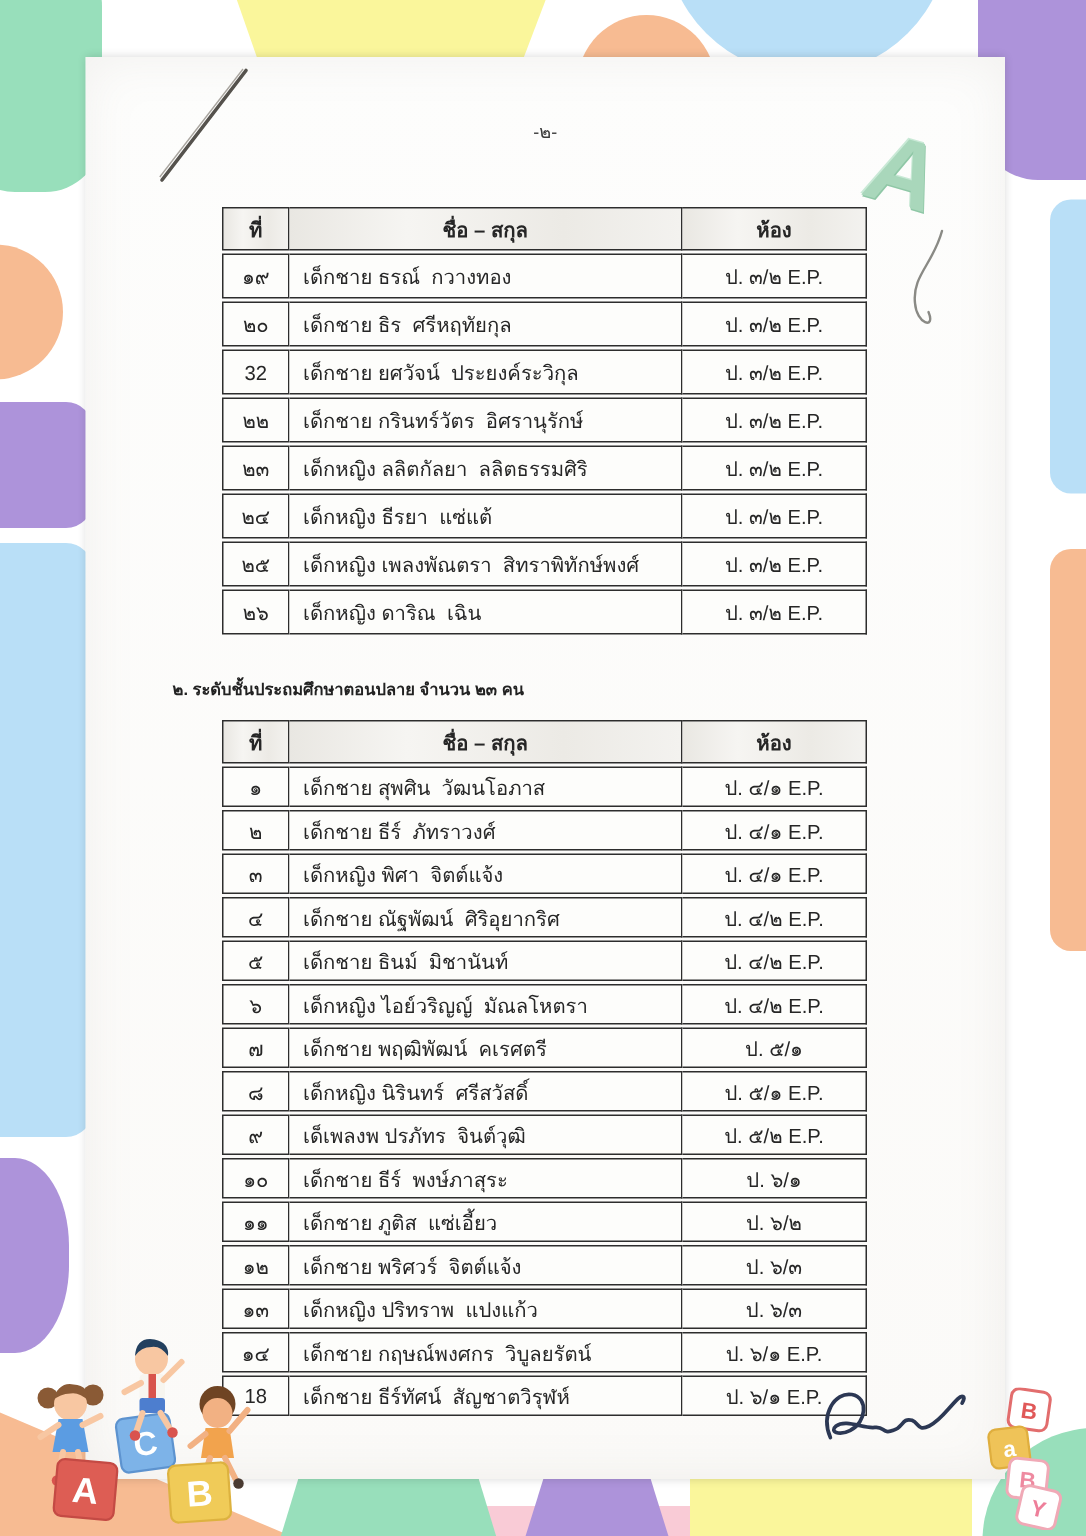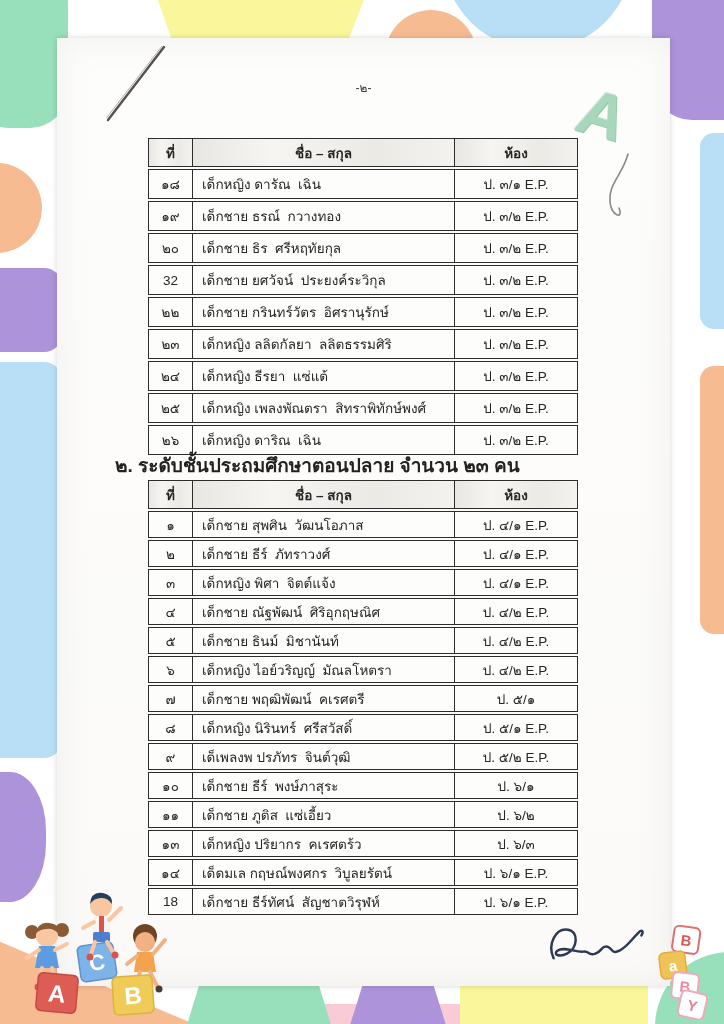--- a/index.html
+++ b/index.html
@@ -48,21 +48,21 @@
   .t1 td { height:26px; }
   .t2 td { height:23px; }
   .col-no   { width:45px; }
   .col-name { width:262px; }
   .col-room { width:123px; }
   .cell-no   { text-align:center; }
   .cell-name { text-align:left; padding-left:9px; white-space:pre-wrap; }
   .cell-room { text-align:center; font-size:12.5px; }
 
   .section-heading { position:absolute; left:58px; top:412px; z-index:3;
-    font-size:19px; font-weight:bold; color:#222; }
+    font-size:11px; font-weight:bold; color:#222; }
 
   .on-page { position:absolute; z-index:3; }
   .pencil-svg   { left:45px;  top:6px;   }
   .letter-a-wrap{ left:515px; top:40px; width:90px; height:150px; }
   .letter-a { position:absolute; left:8px; top:0; font-size:64px; font-weight:bold;
     color:#a9d7bb; transform:rotate(16deg) skewX(-6deg);
     text-shadow:1px 1px 0 #8fc7a6, -1px -1px 0 #c9e9d6; }
   .a-tail { position:absolute; left:24px; top:72px; }
   .signature-svg{ left:488px; top:875px; }
 
@@ -117,25 +117,20 @@
         </colgroup>
       <thead>
         <tr>
           <th>ที่</th>
           <th>ชื่อ – สกุล</th>
           <th>ห้อง</th>
         </tr>
       </thead>
       <tbody id="t1-body">
           <tr>
-            <td class="cell-no">๑๘</td>
-            <td class="cell-name">เด็กหญิง ดารัณ  เฉิน</td>
-            <td class="cell-room">ป. ๓/๑ E.P.</td>
-          </tr>
-          <tr>
             <td class="cell-no">๑๙</td>
             <td class="cell-name">เด็กชาย ธรณ์  กวางทอง</td>
             <td class="cell-room">ป. ๓/๒ E.P.</td>
           </tr>
           <tr>
             <td class="cell-no">๒๐</td>
             <td class="cell-name">เด็กชาย ธิร  ศรีหฤทัยกุล</td>
             <td class="cell-room">ป. ๓/๒ E.P.</td>
           </tr>
           <tr>
@@ -197,21 +192,21 @@
             <td class="cell-name">เด็กชาย ธีร์  ภัทราวงศ์</td>
             <td class="cell-room">ป. ๔/๑ E.P.</td>
           </tr>
           <tr>
             <td class="cell-no">๓</td>
             <td class="cell-name">เด็กหญิง พิศา  จิตต์แจ้ง</td>
             <td class="cell-room">ป. ๔/๑ E.P.</td>
           </tr>
           <tr>
             <td class="cell-no">๔</td>
-            <td class="cell-name">เด็กชาย ณัฐพัฒน์  ศิริอุกฤษณิศ</td>
+            <td class="cell-name">เด็กชาย ณัฐพัฒน์  ศิริอุยากริศ</td>
             <td class="cell-room">ป. ๔/๒ E.P.</td>
           </tr>
           <tr>
             <td class="cell-no">๕</td>
             <td class="cell-name">เด็กชาย ธินม์  มิชานันท์</td>
             <td class="cell-room">ป. ๔/๒ E.P.</td>
           </tr>
           <tr>
             <td class="cell-no">๖</td>
             <td class="cell-name">เด็กหญิง ไอย์วริญญ์  มัณลโหตรา</td>
@@ -236,27 +231,32 @@
             <td class="cell-no">๑๐</td>
             <td class="cell-name">เด็กชาย ธีร์  พงษ์ภาสุระ</td>
             <td class="cell-room">ป. ๖/๑</td>
           </tr>
           <tr>
             <td class="cell-no">๑๑</td>
             <td class="cell-name">เด็กชาย ภูติส  แซ่เอี้ยว</td>
             <td class="cell-room">ป. ๖/๒</td>
           </tr>
           <tr>
+            <td class="cell-no">๑๒</td>
+            <td class="cell-name">เด็กชาย พริศวร์  จิตต์แจ้ง</td>
+            <td class="cell-room">ป. ๖/๓</td>
+          </tr>
+          <tr>
             <td class="cell-no">๑๓</td>
-            <td class="cell-name">เด็กหญิง ปริยากร  คเรศตร้ว</td>
+            <td class="cell-name">เด็กหญิง ปริทราพ  แปงแก้ว</td>
             <td class="cell-room">ป. ๖/๓</td>
           </tr>
           <tr>
             <td class="cell-no">๑๔</td>
-            <td class="cell-name">เด็ดมเล กฤษณ์พงศกร  วิบูลยรัตน์</td>
+            <td class="cell-name">เด็กชาย กฤษณ์พงศกร  วิบูลยรัตน์</td>
             <td class="cell-room">ป. ๖/๑ E.P.</td>
           </tr>
           <tr>
             <td class="cell-no">18</td>
             <td class="cell-name">เด็กชาย ธีร์ทัศน์  สัญชาตวิรุฬห์</td>
             <td class="cell-room">ป. ๖/๑ E.P.</td>
           </tr>
         </tbody>
     </table>
 

